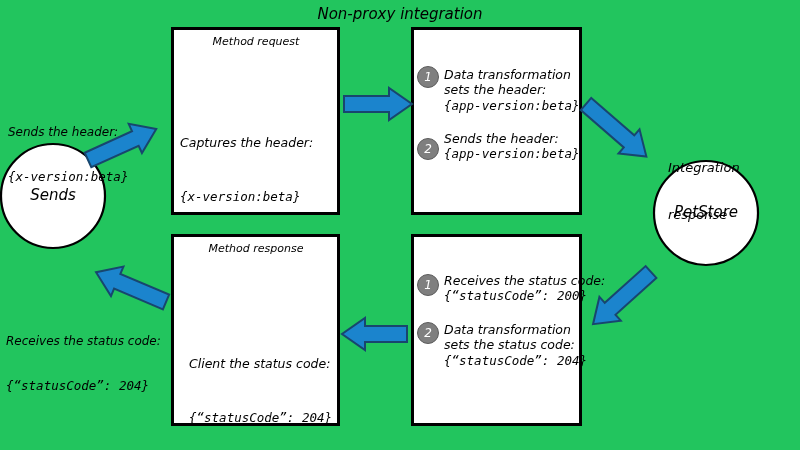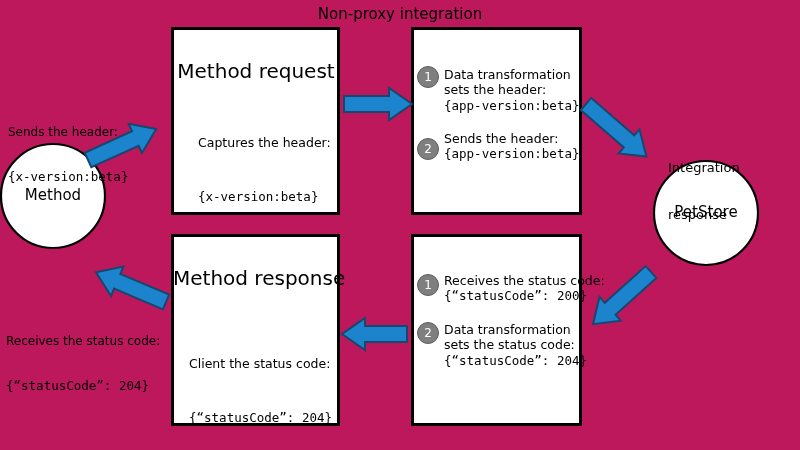--- a/index.html
+++ b/index.html
@@ -4,24 +4,25 @@
 <style>
   html, body {
     margin: 0;
     padding: 0;
     background: #ffffff;
   }
   #canvas {
     position: relative;
     width: 800px;
     height: 450px;
-    background: #be185d;
+    background: #22c55e;
     overflow: hidden;
     font-family: "DejaVu Sans", "Liberation Sans", sans-serif;
     color: #000000;
+    font-style: italic;
   }
   svg.layer {
     position: absolute;
     left: 0;
     top: 0;
     width: 800px;
     height: 450px;
   }
   .txt {
     position: absolute;
@@ -31,24 +32,23 @@
     line-height: 1.22;
   }
   #diagram-title {
     left: 0;
     top: 5px;
     width: 800px;
     text-align: center;
     font-size: 15px;
   }
   .box-title {
-    font-size: 20px;
+    font-size: 11px;
     text-align: center;
     width: 166px;
-    margin-top: 24px;
   }
   .mono {
     font-family: "DejaVu Sans Mono", "Liberation Mono", monospace;
     font-size: 12.5px;
   }
   .body-text {
     font-size: 12.5px;
   }
   .circle-label {
     font-size: 15px;
@@ -126,36 +126,36 @@
     <g transform="translate(166,302) rotate(203)">
       <polygon points="0,-8 53,-8 53,-16 76,0 53,16 53,8 0,8" fill="#1b84cd" stroke="#18466e" stroke-width="2"></polygon>
     </g>
   </svg>
 
   <div class="txt side-label" style="left:8px; top:96px;">
     <span class="ln ln-sans">Sends the header:</span>
     <span class="ln mono">{x-version:beta}</span>
   </div>
 
-  <div class="txt circle-label" style="left:14px; top:186px; width:78px;">Method</div>
+  <div class="txt circle-label" style="left:14px; top:186px; width:78px;">Sends</div>
 
   <div class="txt side-label" style="left:6px; top:305px;">
     <span class="ln ln-sans">Receives the status code:</span>
     <span class="ln mono">{“statusCode”: 204}</span>
   </div>
 
   <div class="txt" style="left:668px; top:128px; font-size:13px;">
     <span class="ln">Integration</span>
     <span class="ln">response</span>
   </div>
 
   <div class="txt circle-label" style="left:660px; top:203px; width:92px;">PetStore</div>
 
   <div class="txt box-title" style="left:173px; top:35px;">Method request</div>
-  <div class="txt" style="left:198px; top:96px;">
+  <div class="txt" style="left:180px; top:96px;">
     <span class="ln body-text">Captures the header:</span>
     <span class="ln mono">{x-version:beta}</span>
   </div>
 
 
   <div class="badge" style="left:417px; top:66px;">1</div>
   <div class="step-body" style="left:444px; top:67px;">
     <span class="ln ln-sans">Data transformation</span>
     <span class="ln ln-sans">sets the header:</span>
     <span class="ln ln-mono">{app-version:beta}</span>

